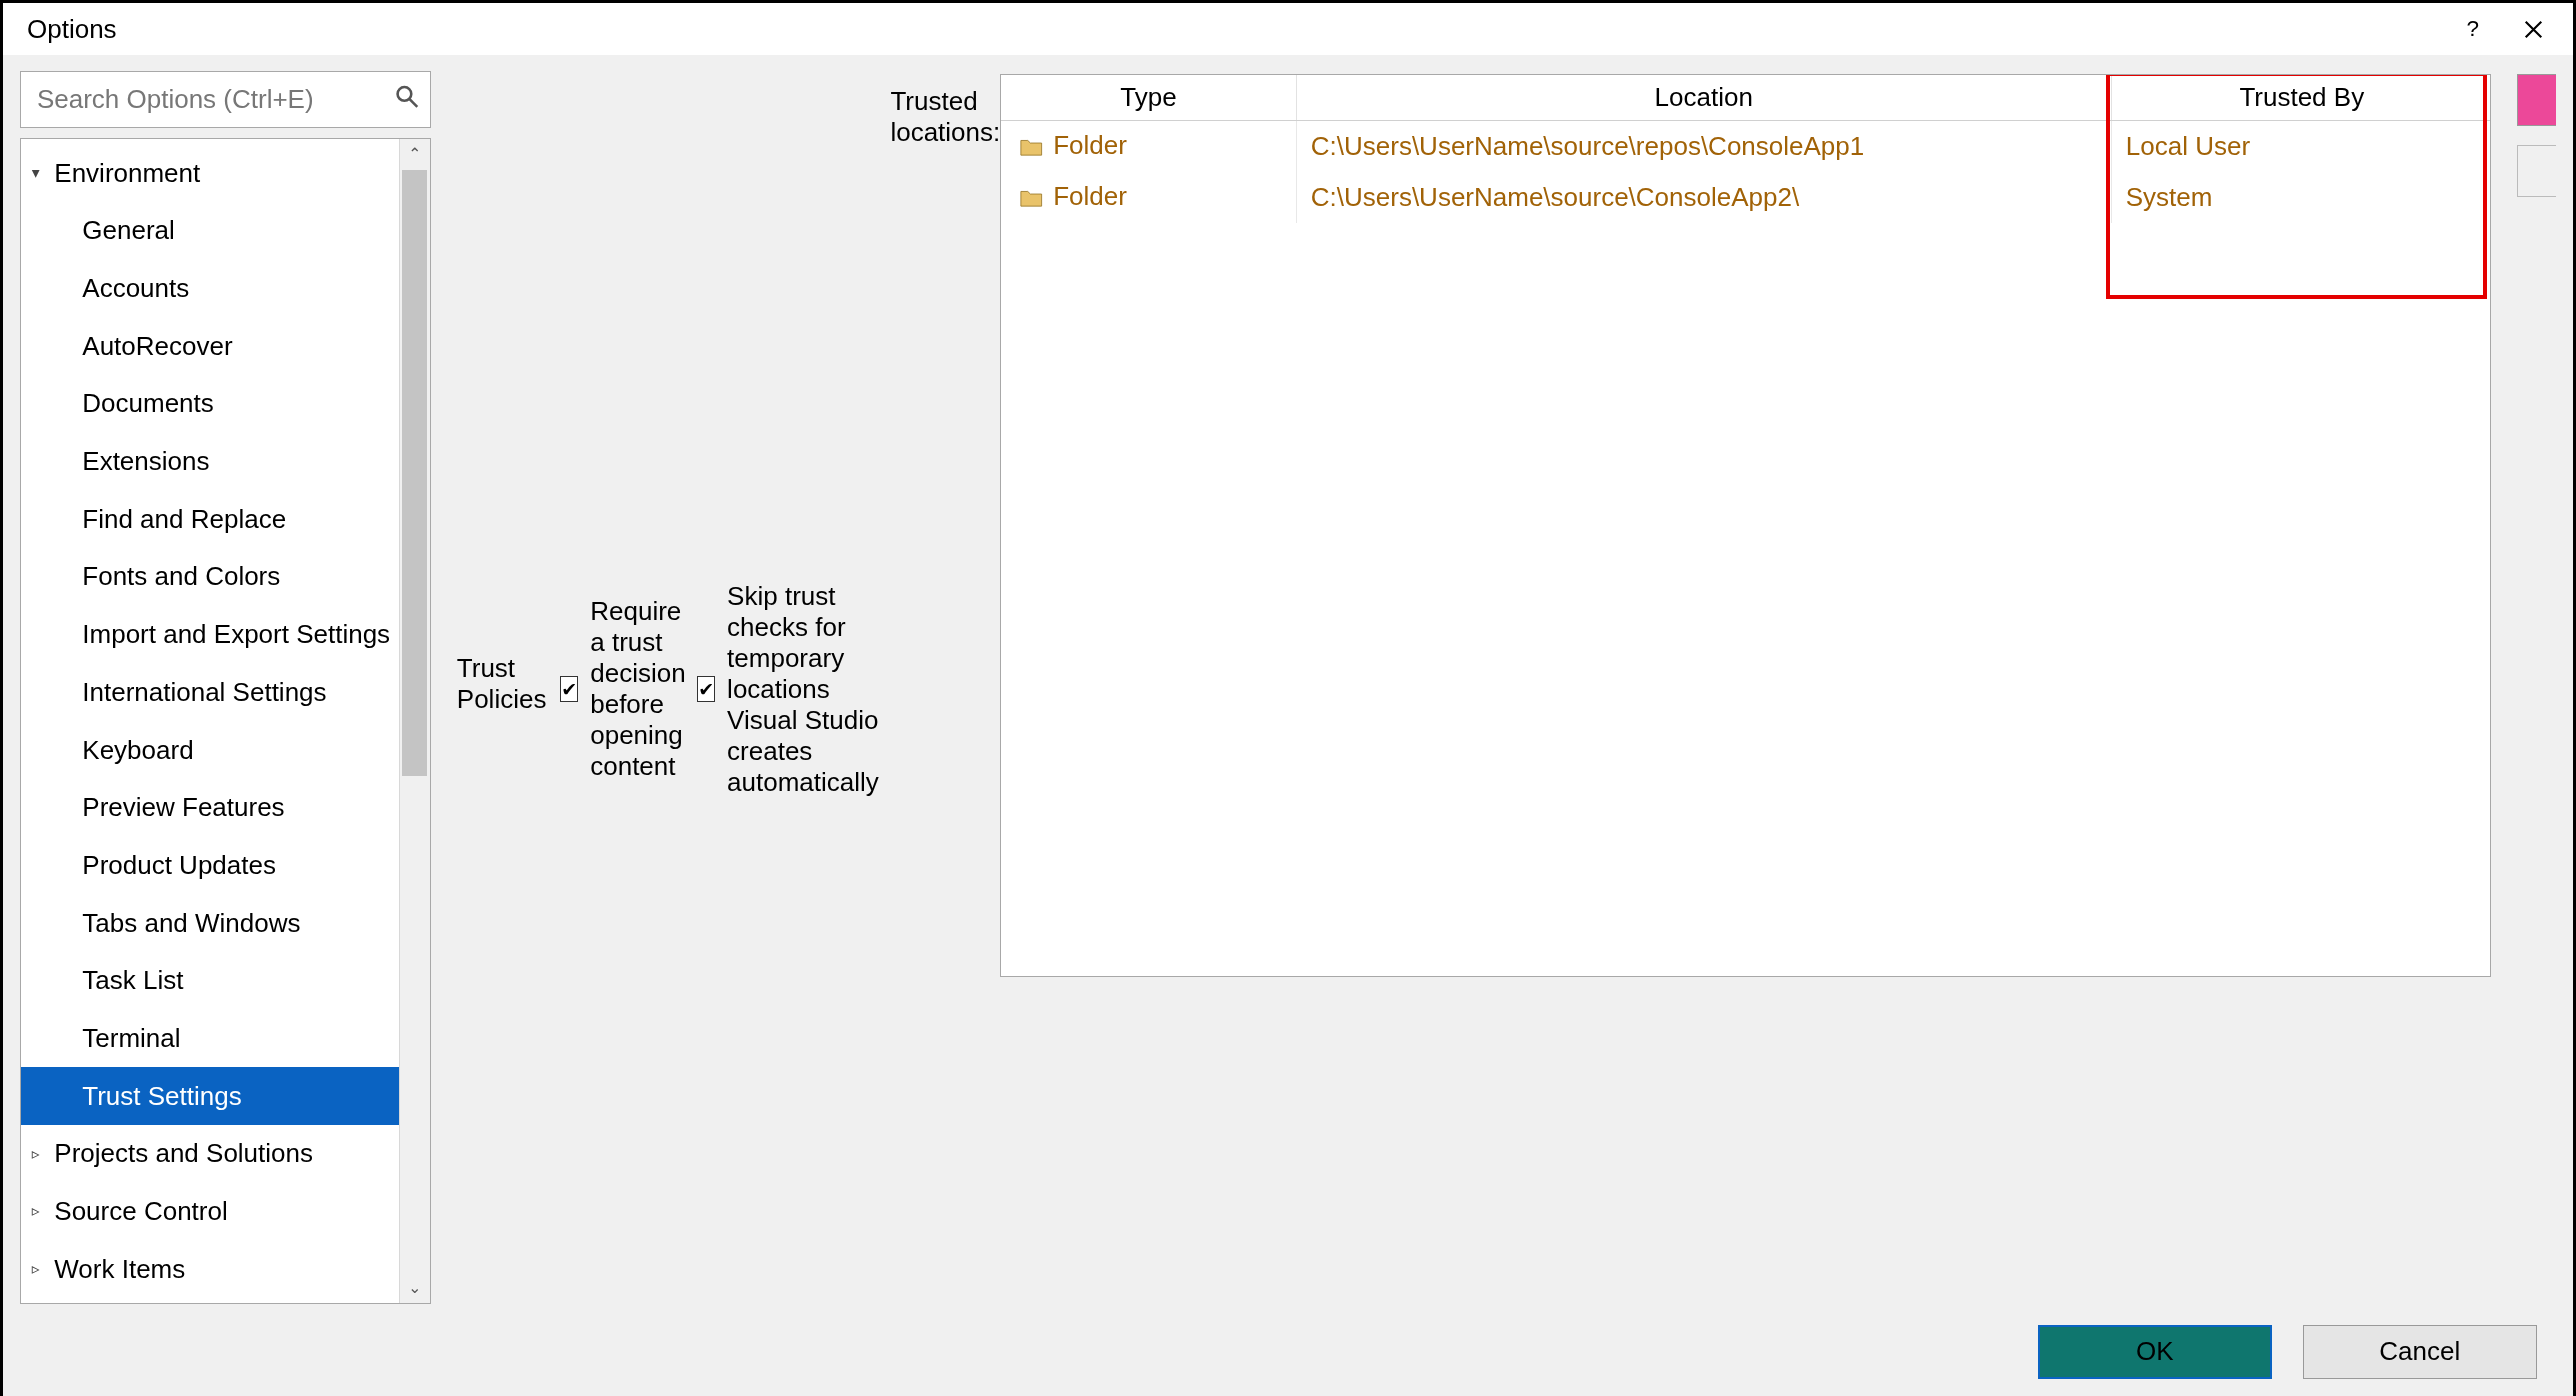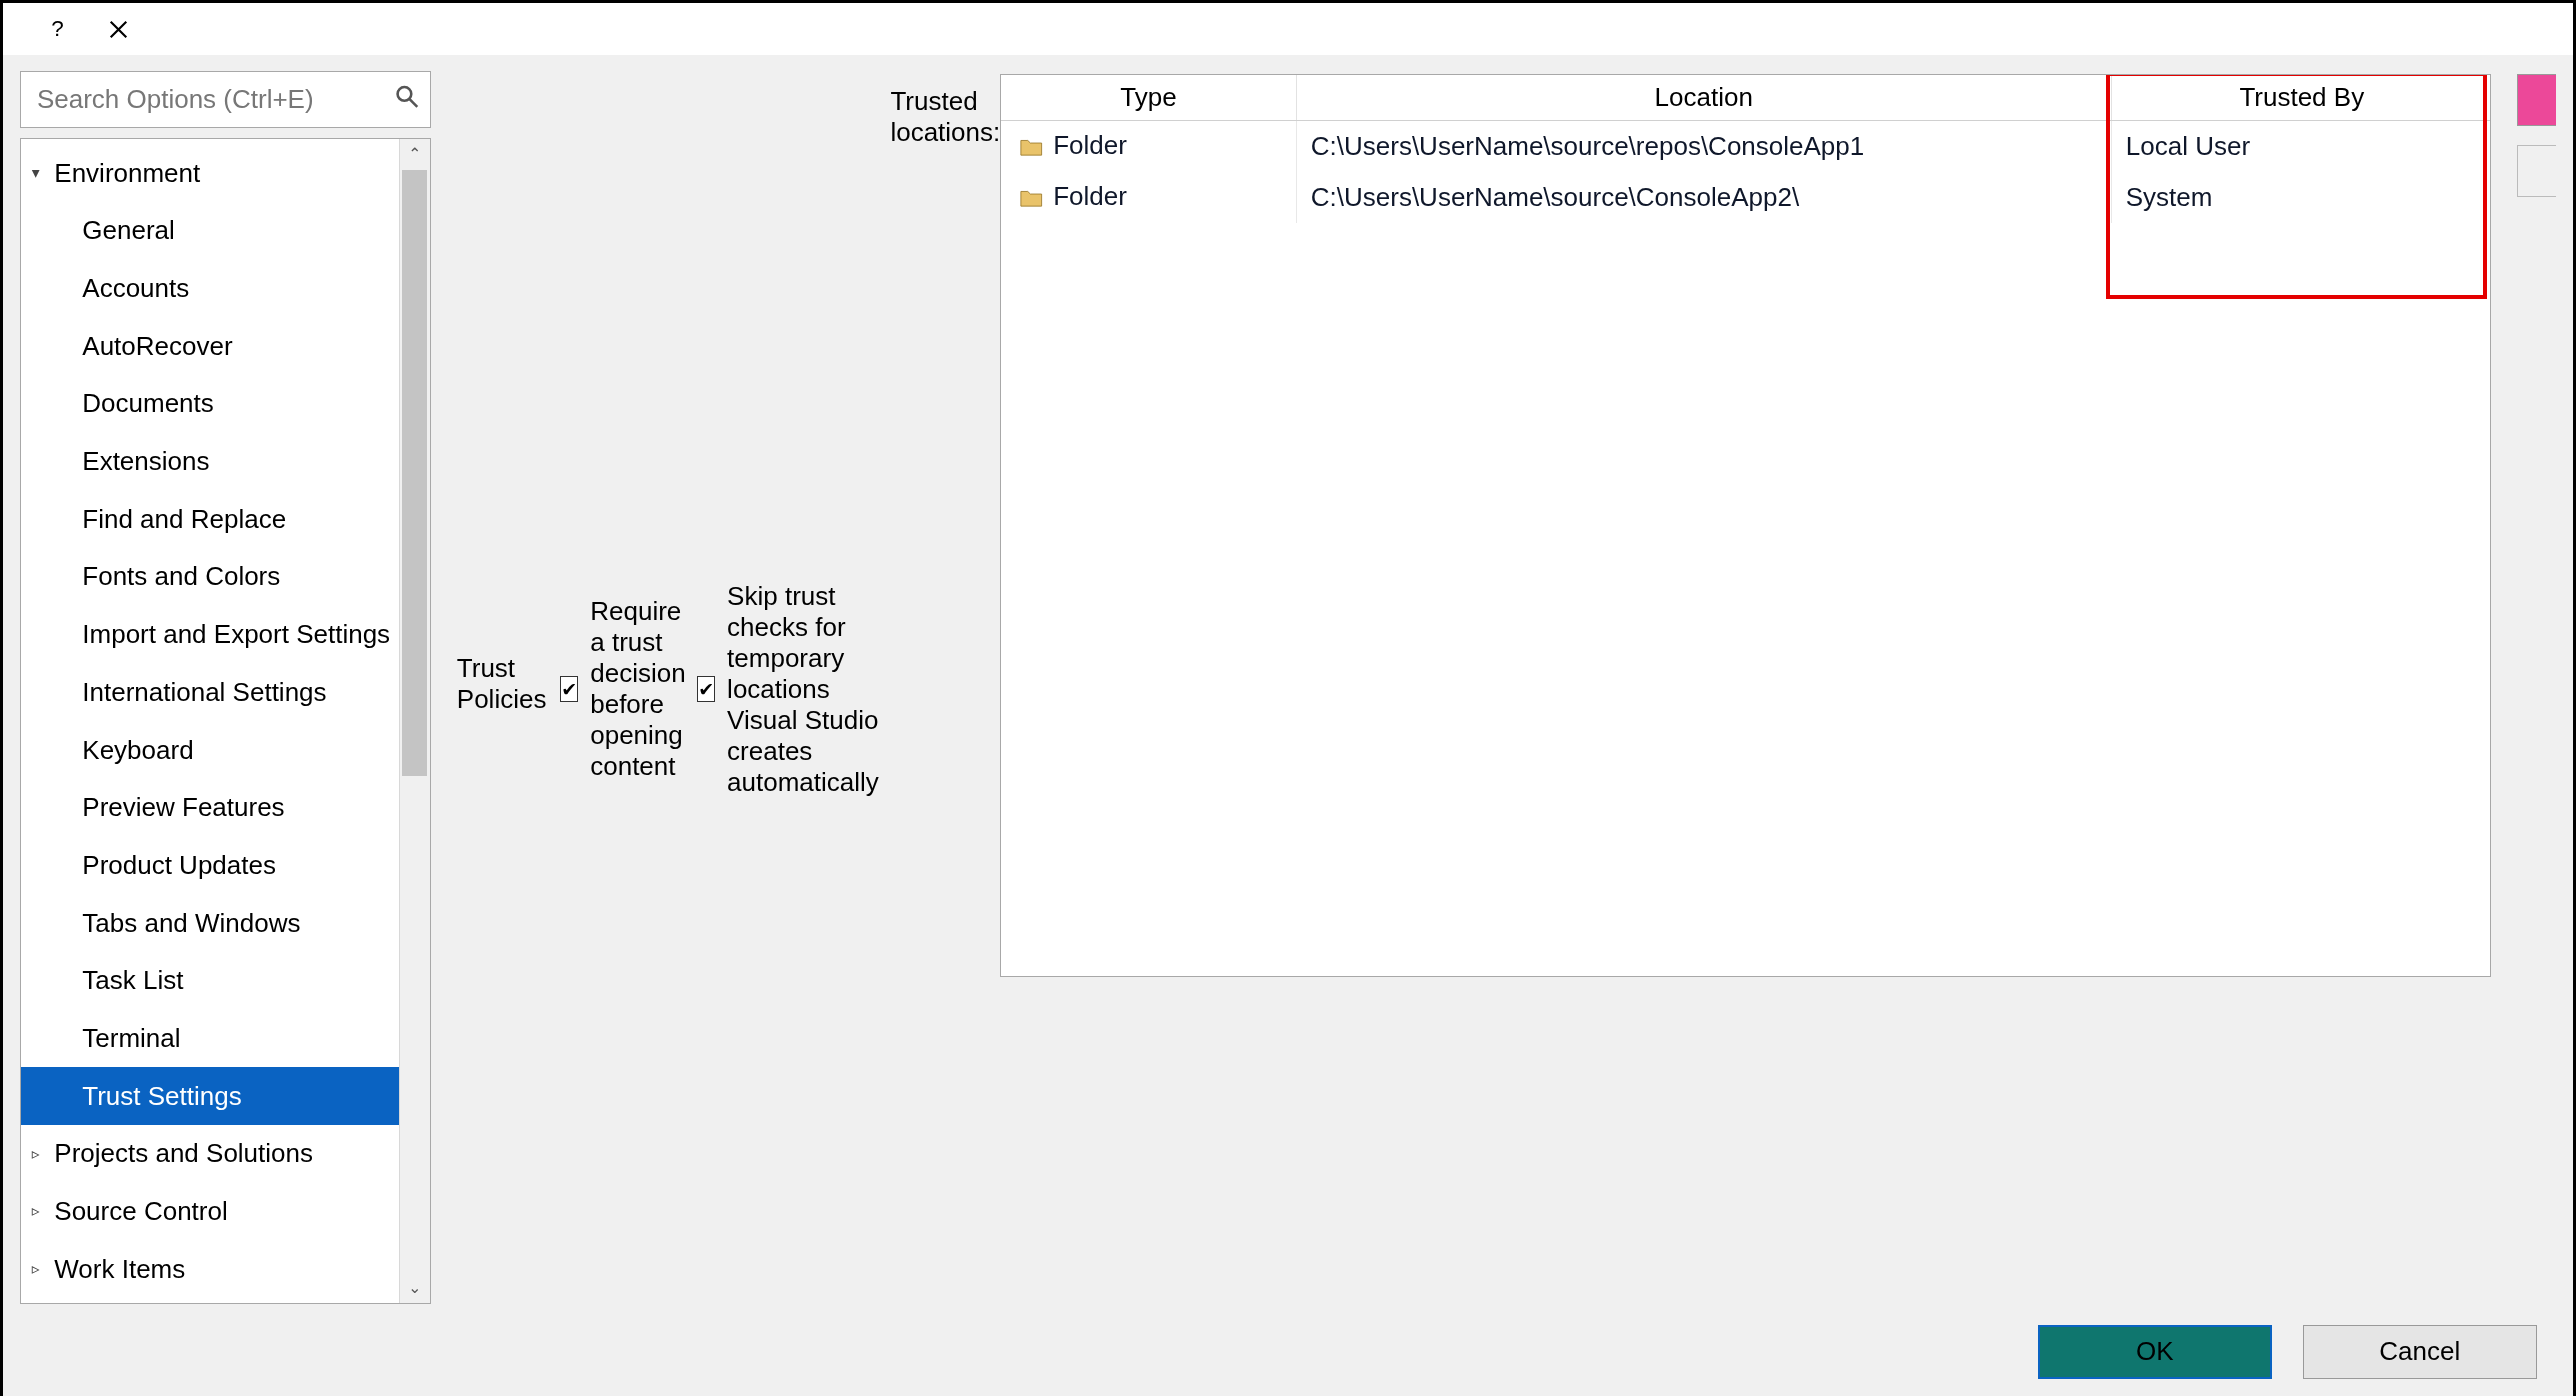--- a/index.html
+++ b/index.html
@@ -198,21 +198,21 @@
   .tbl th {
     font-weight: normal;
     text-align: center;
     padding: 7px 12px;
     background: #fff;
     border-bottom: 1.7px solid #d0d0d0;
     border-right: 0.9px solid #e2e2e2;
   }
   .tbl td {
     padding: 8.7px 14px;
-    color: #0f172a;
+    color: #a16207;
     border-right: 0.9px solid #e8e8e8;
     white-space: nowrap;
     overflow: hidden;
   }
   .tbl td.type-cell {
     padding-left: 19px;
   }
   .folder-icon {
     display: inline-block;
     vertical-align: -2.6px;
@@ -258,20 +258,21 @@
     border: 2.6px solid #0a63c2;
     background: #0f766e;
   }
 </style>
 </head>
 <body>
 
 <div class="window">
 
   <div class="titlebar">
+    <span class="title-text">Options</span>
     <div class="help-btn">?</div>
     <div class="close-btn">
       <svg width="19" height="19" viewBox="0 0 22 22">
           <path d="M2 2 L20 20 M20 2 L2 20" stroke="#000" stroke-width="2.5" fill="none"></path>
         </svg>
     </div>
   </div>
 
   <div class="content">
     <div class="main-area">

